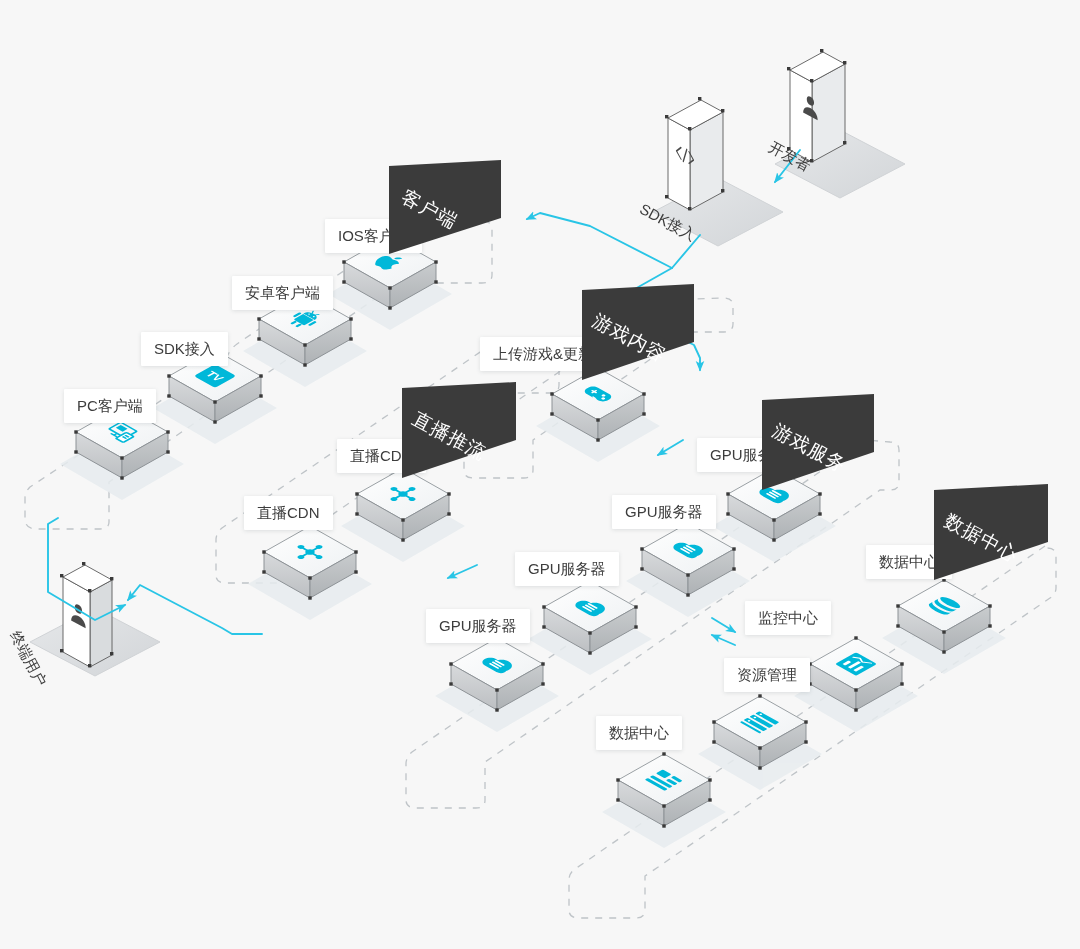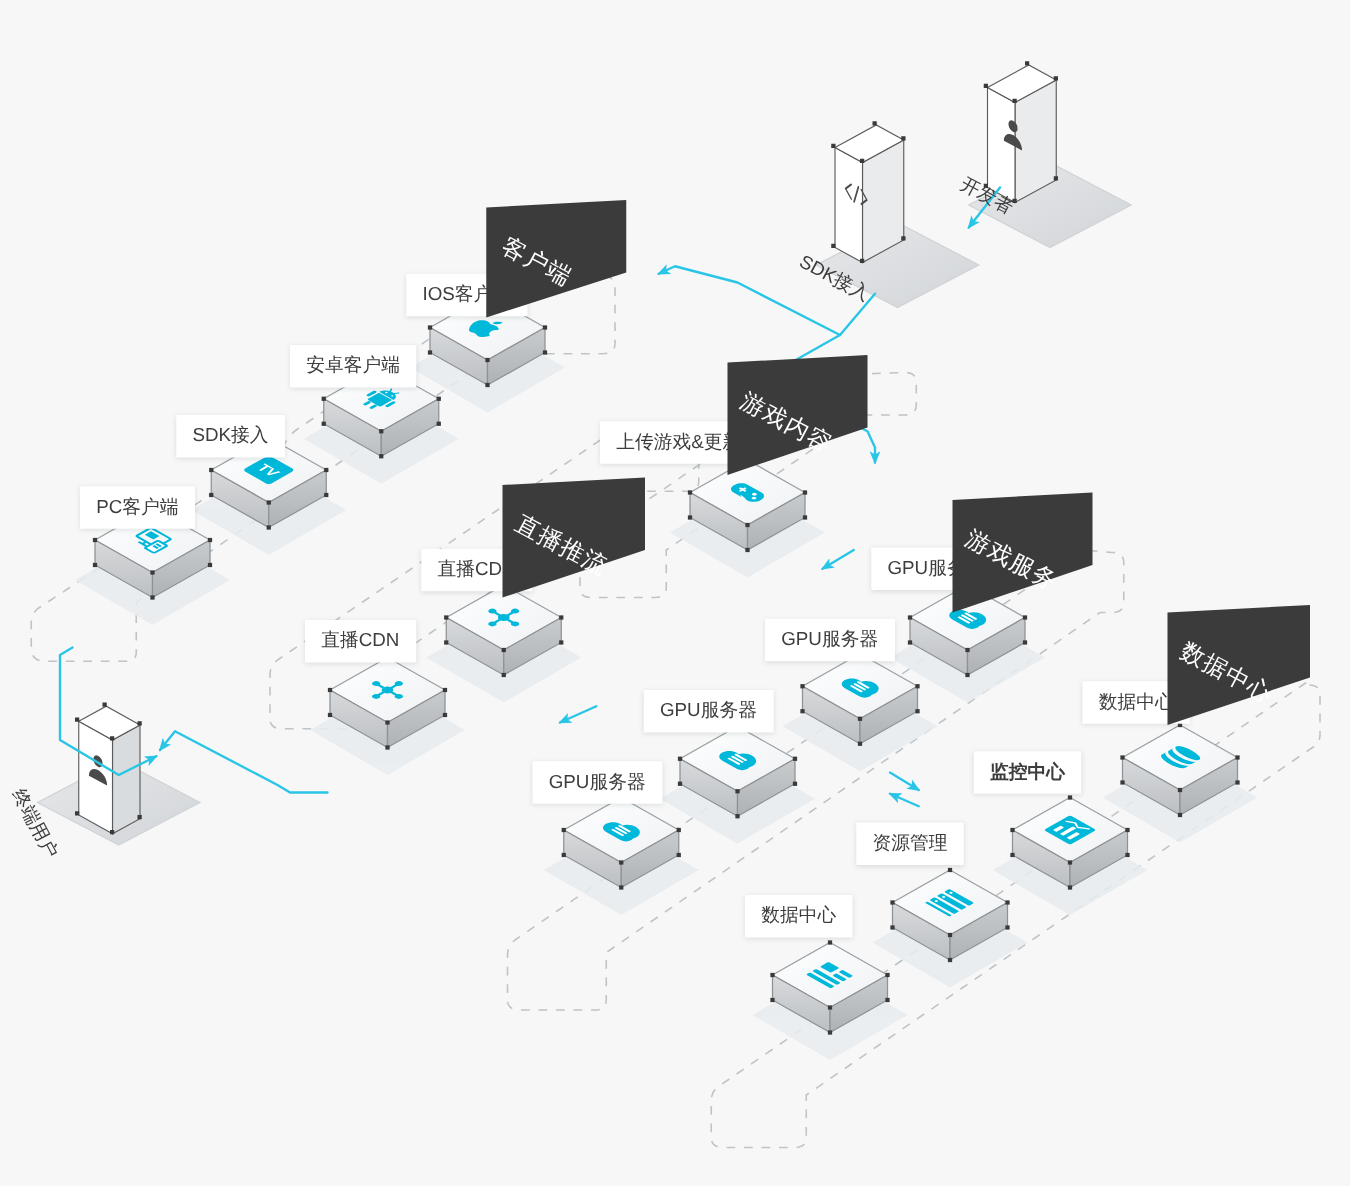--- a/index.html
+++ b/index.html
@@ -591,17 +591,17 @@
 
   <div class="label" style="left:337px;top:439px;">直播CDN</div>
   <div class="label" style="left:244px;top:496px;">直播CDN</div>
 
   <div class="label" style="left:697px;top:438px;">GPU服务器</div>
   <div class="label" style="left:612px;top:495px;">GPU服务器</div>
   <div class="label" style="left:515px;top:552px;">GPU服务器</div>
   <div class="label" style="left:426px;top:609px;">GPU服务器</div>
 
   <div class="label" style="left:866px;top:545px;">数据中心</div>
-  <div class="label" style="left:779px;top:601px;font-weight:bold;">监控中心</div>
-  <div class="label" style="left:685px;top:658px;">资源管理</div>
+  <div class="label" style="left:745px;top:601px;">监控中心</div>
+  <div class="label" style="left:724px;top:658px;">资源管理</div>
   <div class="label" style="left:596px;top:716px;">数据中心</div>
 
 </div>
 
 </body></html>

